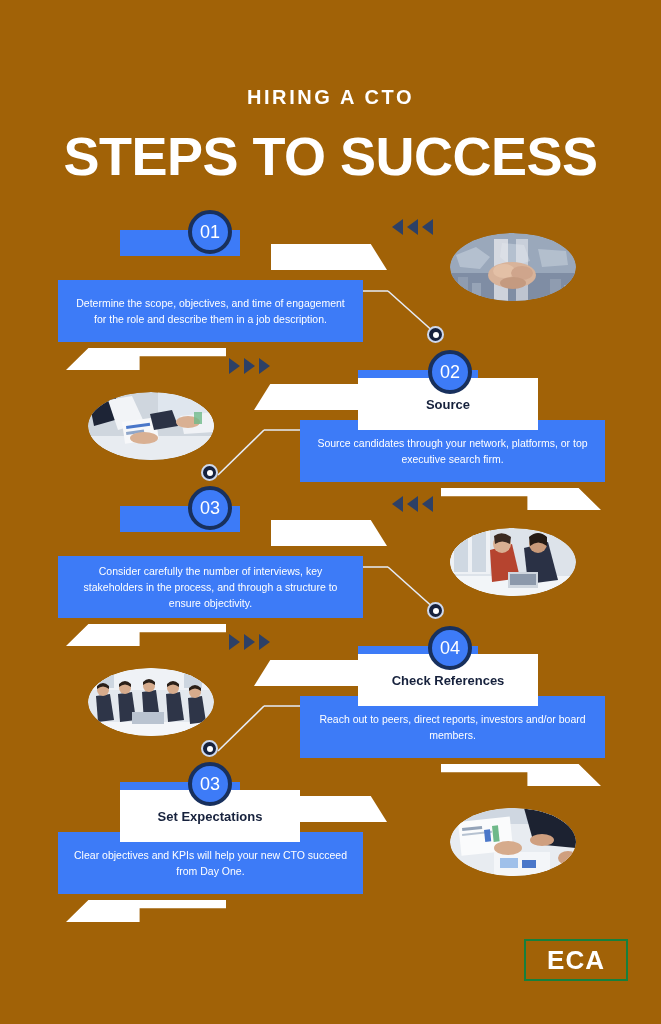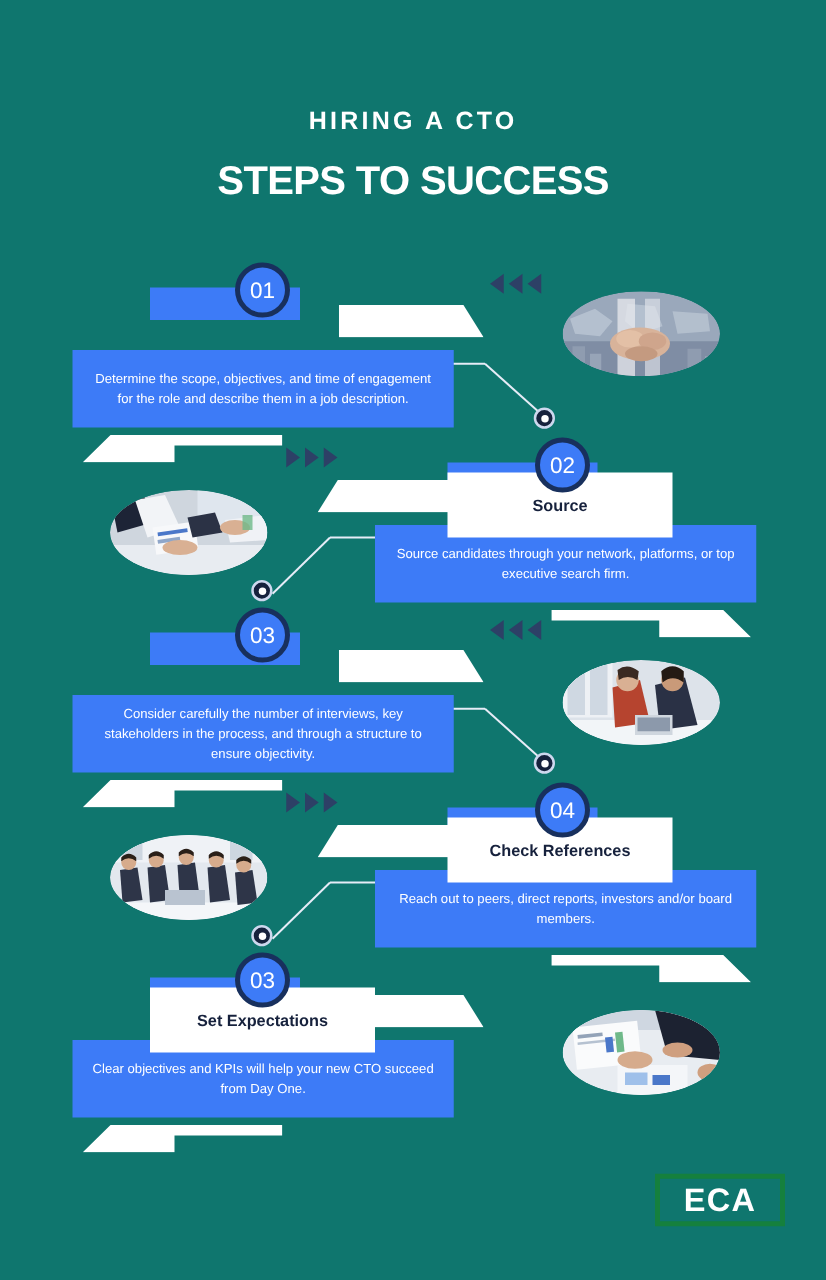--- a/index.html
+++ b/index.html
@@ -2,32 +2,32 @@
 <html><head>
 <meta charset="utf-8">
 <style>
   * { margin:0; padding:0; box-sizing:border-box; }
   body {
     width:661px; height:1024px;
     background:#111e38;
     font-family:"Liberation Sans", sans-serif;
     overflow:hidden; position:relative;
   }
-  .poster { position:relative; width:661px; height:1024px; background:#0f766e; }
+  .poster { position:relative; width:661px; height:1024px; background:#a16207; }
 
   
   .kicker {
     position:absolute; left:0; right:0; top:86px;
     text-align:center; color:#ffffff;
     font-size:20px; font-weight:bold; letter-spacing:2.6px;
   }
   .headline {
     position:absolute; left:0; right:0; top:128px;
     text-align:center; color:#ffffff;
-    font-size:32px; font-weight:bold; letter-spacing:-0.5px;
+    font-size:54px; font-weight:bold; letter-spacing:-0.5px;
     line-height:1.05;
   }
 
   
   .step { position:absolute; width:305px; height:160px; }
   .step.left  { left:58px; }
   .step.right { left:300px; }
 
   
   .accent-bar {
@@ -102,21 +102,21 @@
     display:flex; align-items:center; justify-content:center;
   }
   .node::after {
     content:""; width:6px; height:6px; border-radius:50%; background:#ffffff;
   }
 
   
   .logo {
     position:absolute; left:524px; top:939px;
     width:104px; height:42px;
-    border:4px solid #15803d;
+    border:2px solid #15803d;
     display:flex; align-items:center; justify-content:center;
     color:#ffffff; font-size:26px; font-weight:bold; letter-spacing:1px;
   }
 </style>
 </head>
 <body>
 
 <div class="poster">
 
   <div class="kicker">HIRING A CTO</div>

